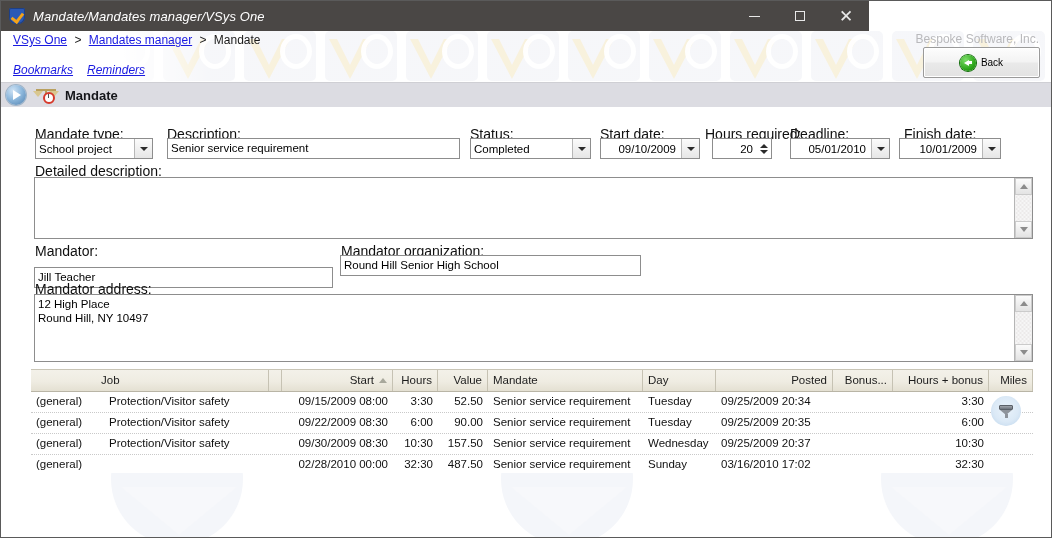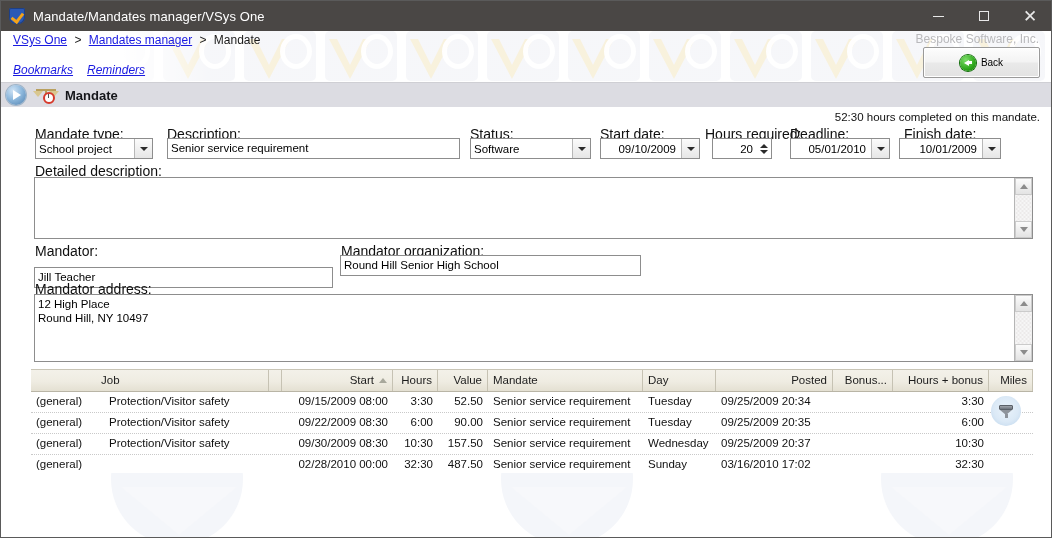--- a/index.html
+++ b/index.html
@@ -20,25 +20,26 @@
     box-sizing: border-box;
     border: 1px solid #5a5a5a;
     background: #ffffff;
     overflow: hidden;
   }
 
   
   .titlebar {
     position: absolute;
     left: 0; top: 0;
-    width: 1052px;
+    width: 868px;
     height: 30px;
     background: #4a4745;
     display: flex;
     align-items: center;
+    font-style: italic;
   }
   .title-icon {
     width: 16px; height: 16px;
     margin-left: 8px; margin-right: 8px;
     position: relative;
     flex: 0 0 auto;
   }
   .shield {
     position: absolute;
     left: 0; top: 0;
@@ -720,41 +721,40 @@
       <div class="pan-l"></div>
         <div class="pan-r"></div>
       <div class="clock"></div>
         <div class="hand"></div>
     </div>
     <div class="pagehead-title">Mandate</div>
   </div>
 
   <div class="form">
 
-    <div class="hours-note">52:30 hours completed on this mandate.</div>
 
     <div class="fld-label" style="left:34px; top:19px;">Mandate type:</div>
     <div class="fld-label" style="left:166px; top:19px;">Description:</div>
     <div class="fld-label" style="left:469px; top:19px;">Status:</div>
     <div class="fld-label" style="left:599px; top:19px;">Start date:</div>
     <div class="fld-label" style="left:704px; top:19px;">Hours required:</div>
     <div class="fld-label" style="left:789px; top:19px;">Deadline:</div>
     <div class="fld-label" style="left:903px; top:19px;">Finish date:</div>
 
     <div class="combo" style="left:34px; top:31px; width:118px;gap:17px;">
       <div class="ctext">School project</div>
       <div class="cbtn">
           <span class="caret-down"></span>
         </div>
     </div>
 
     <div class="inp" style="left:166px; top:31px; width:293px;">Senior service requirement</div>
 
     <div class="combo" style="left:469px; top:31px; width:121px;">
-      <div class="ctext">Software</div>
+      <div class="ctext">Completed</div>
       <div class="cbtn">
           <span class="caret-down"></span>
         </div>
     </div>
 
     <div class="combo right" style="left:599px; top:31px; width:100px;">
       <div class="ctext">09/10/2009</div>
       <div class="cbtn">
           <span class="caret-down"></span>
         </div>

